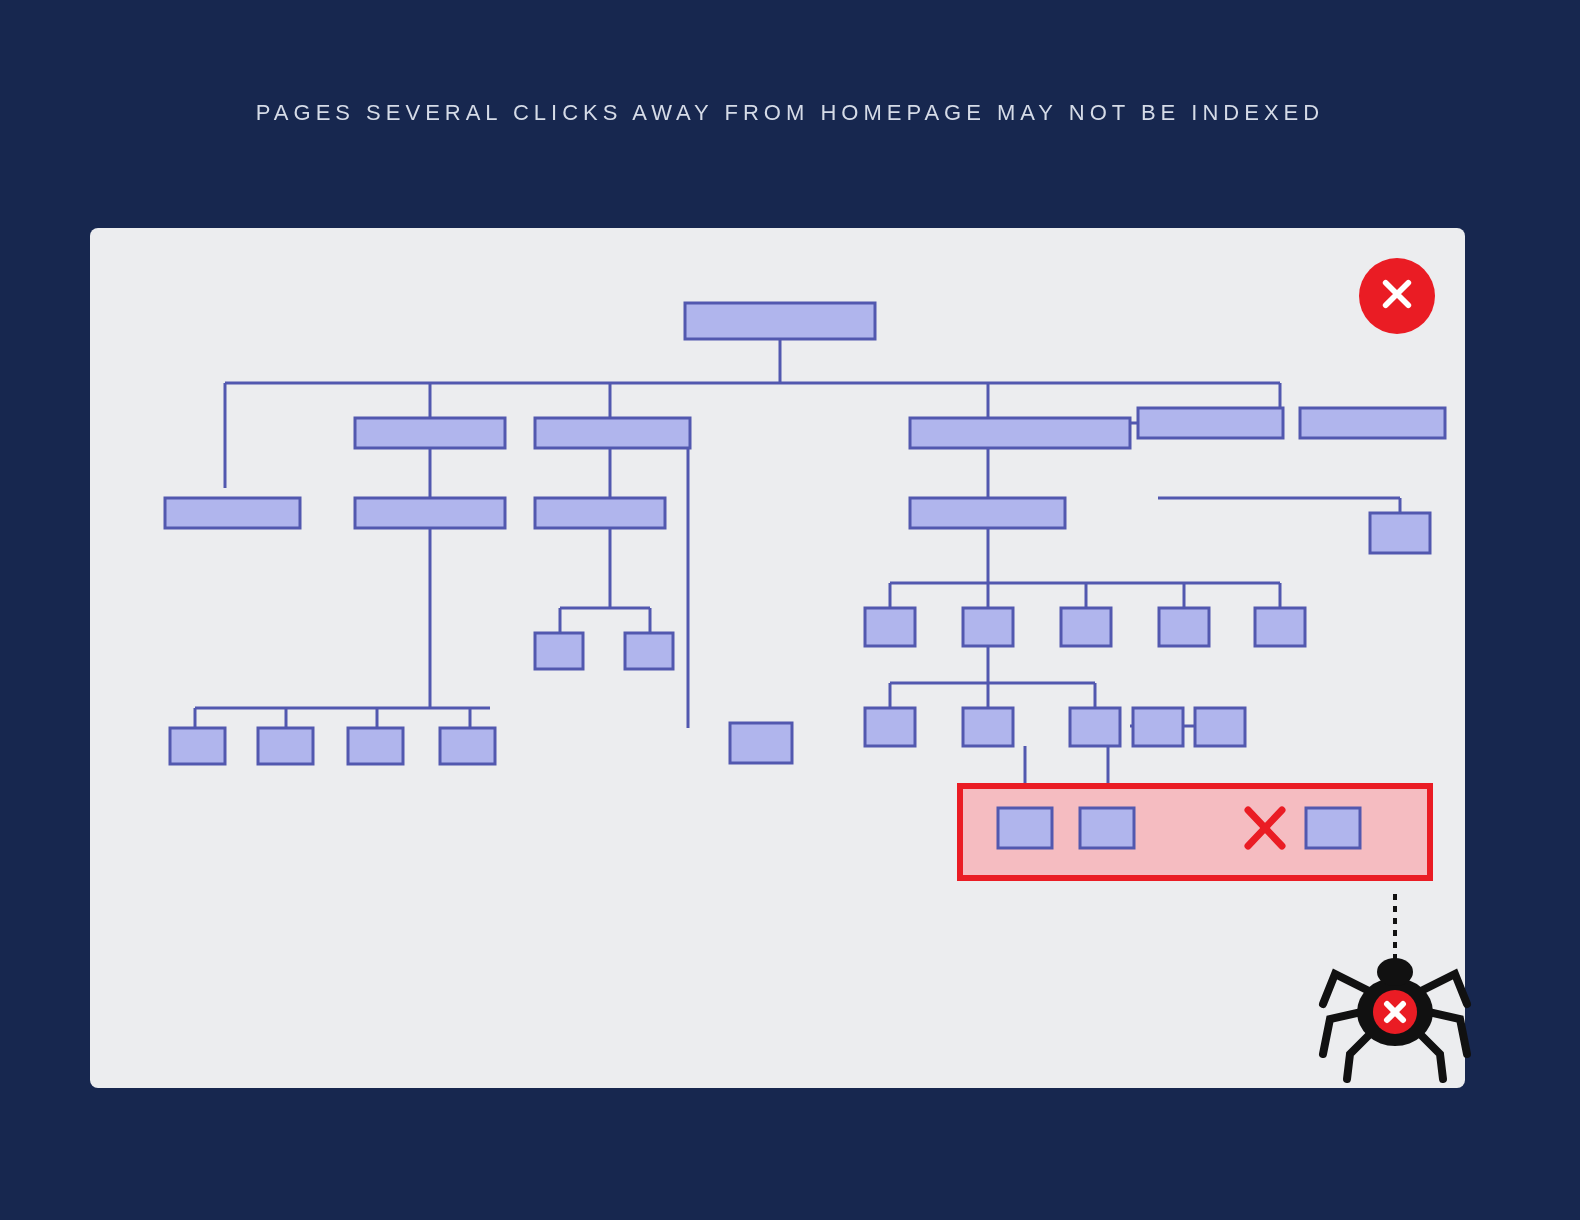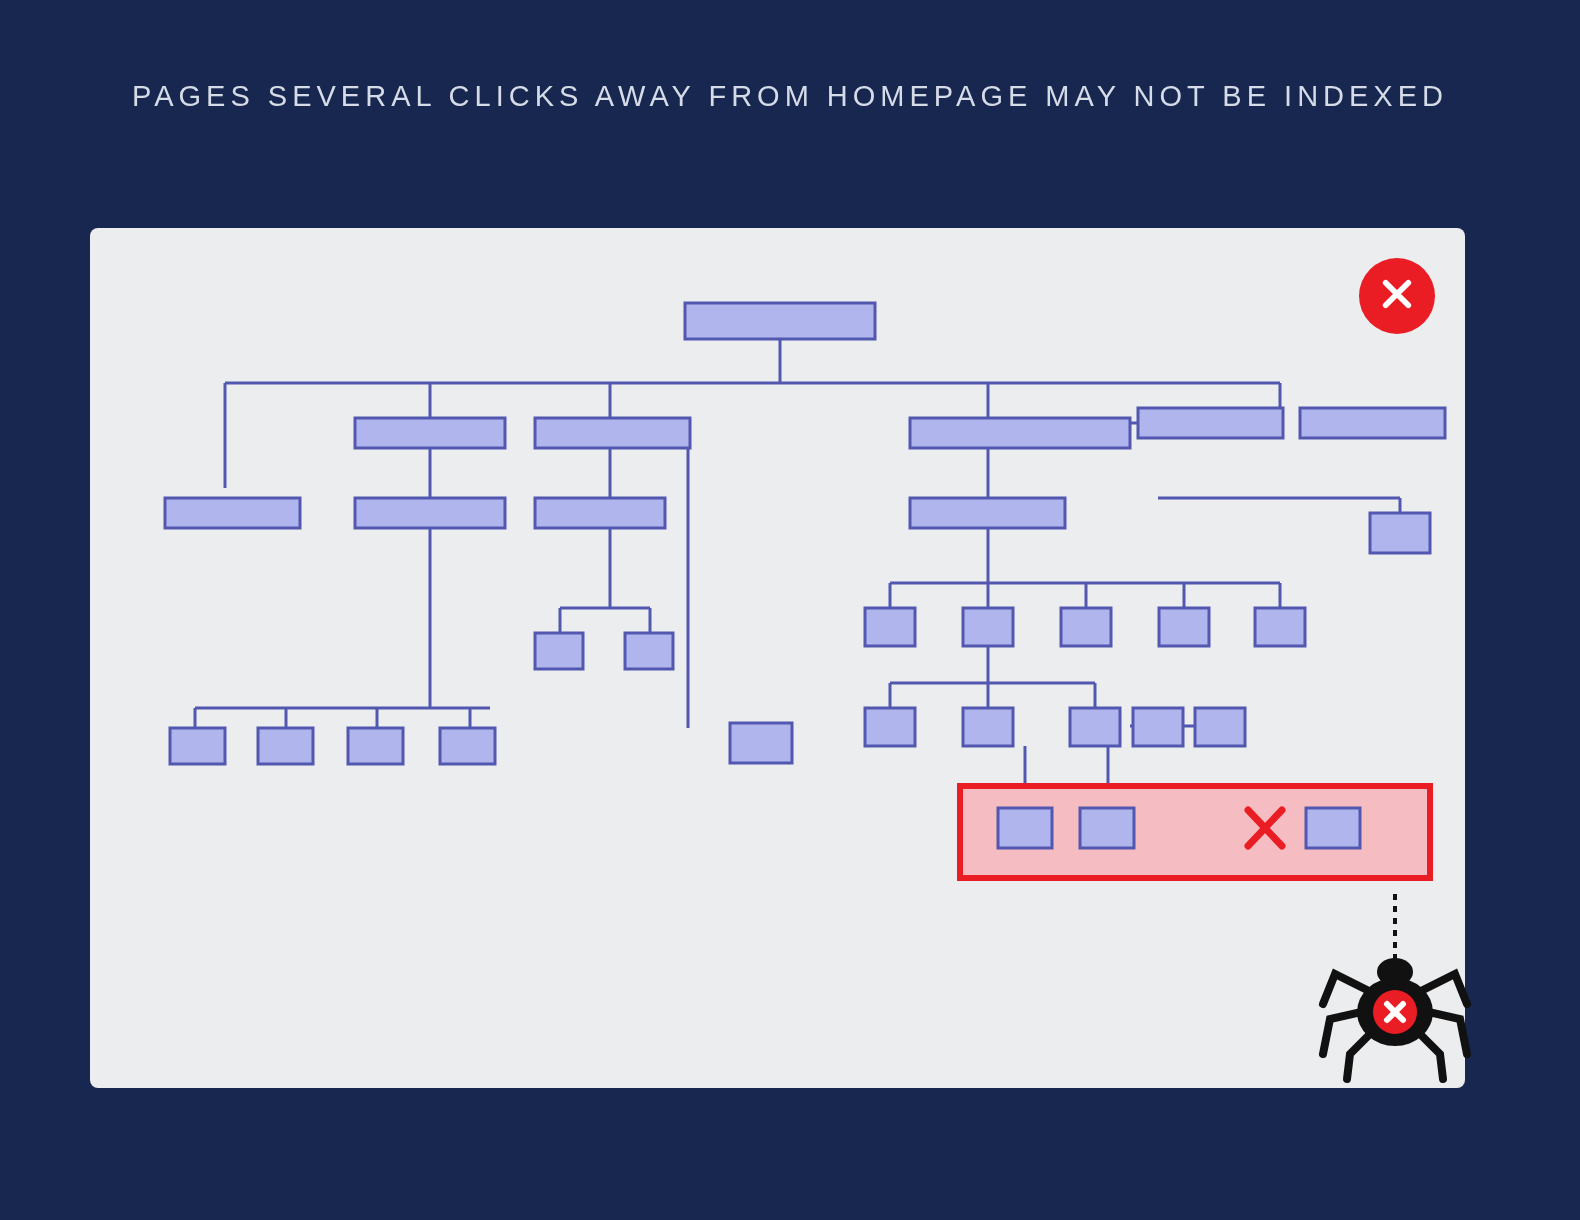--- a/index.html
+++ b/index.html
@@ -6,24 +6,24 @@
     margin: 0;
     padding: 0;
     background: #17274f;
     font-family: "Helvetica Neue", Arial, sans-serif;
     width: 1580px;
     height: 1220px;
     position: relative;
   }
   .title {
     color: #d5dbe7;
-    font-size: 29px;
+    font-size: 22px;
     letter-spacing: 5px;
     text-align: center;
-    padding-top: 80px;
+    padding-top: 100px;
     font-weight: 400;
   }
   .panel {
     position: absolute;
     left: 90px;
     top: 228px;
     width: 1375px;
     height: 860px;
     background: #ecedef;
     border-radius: 8px;

